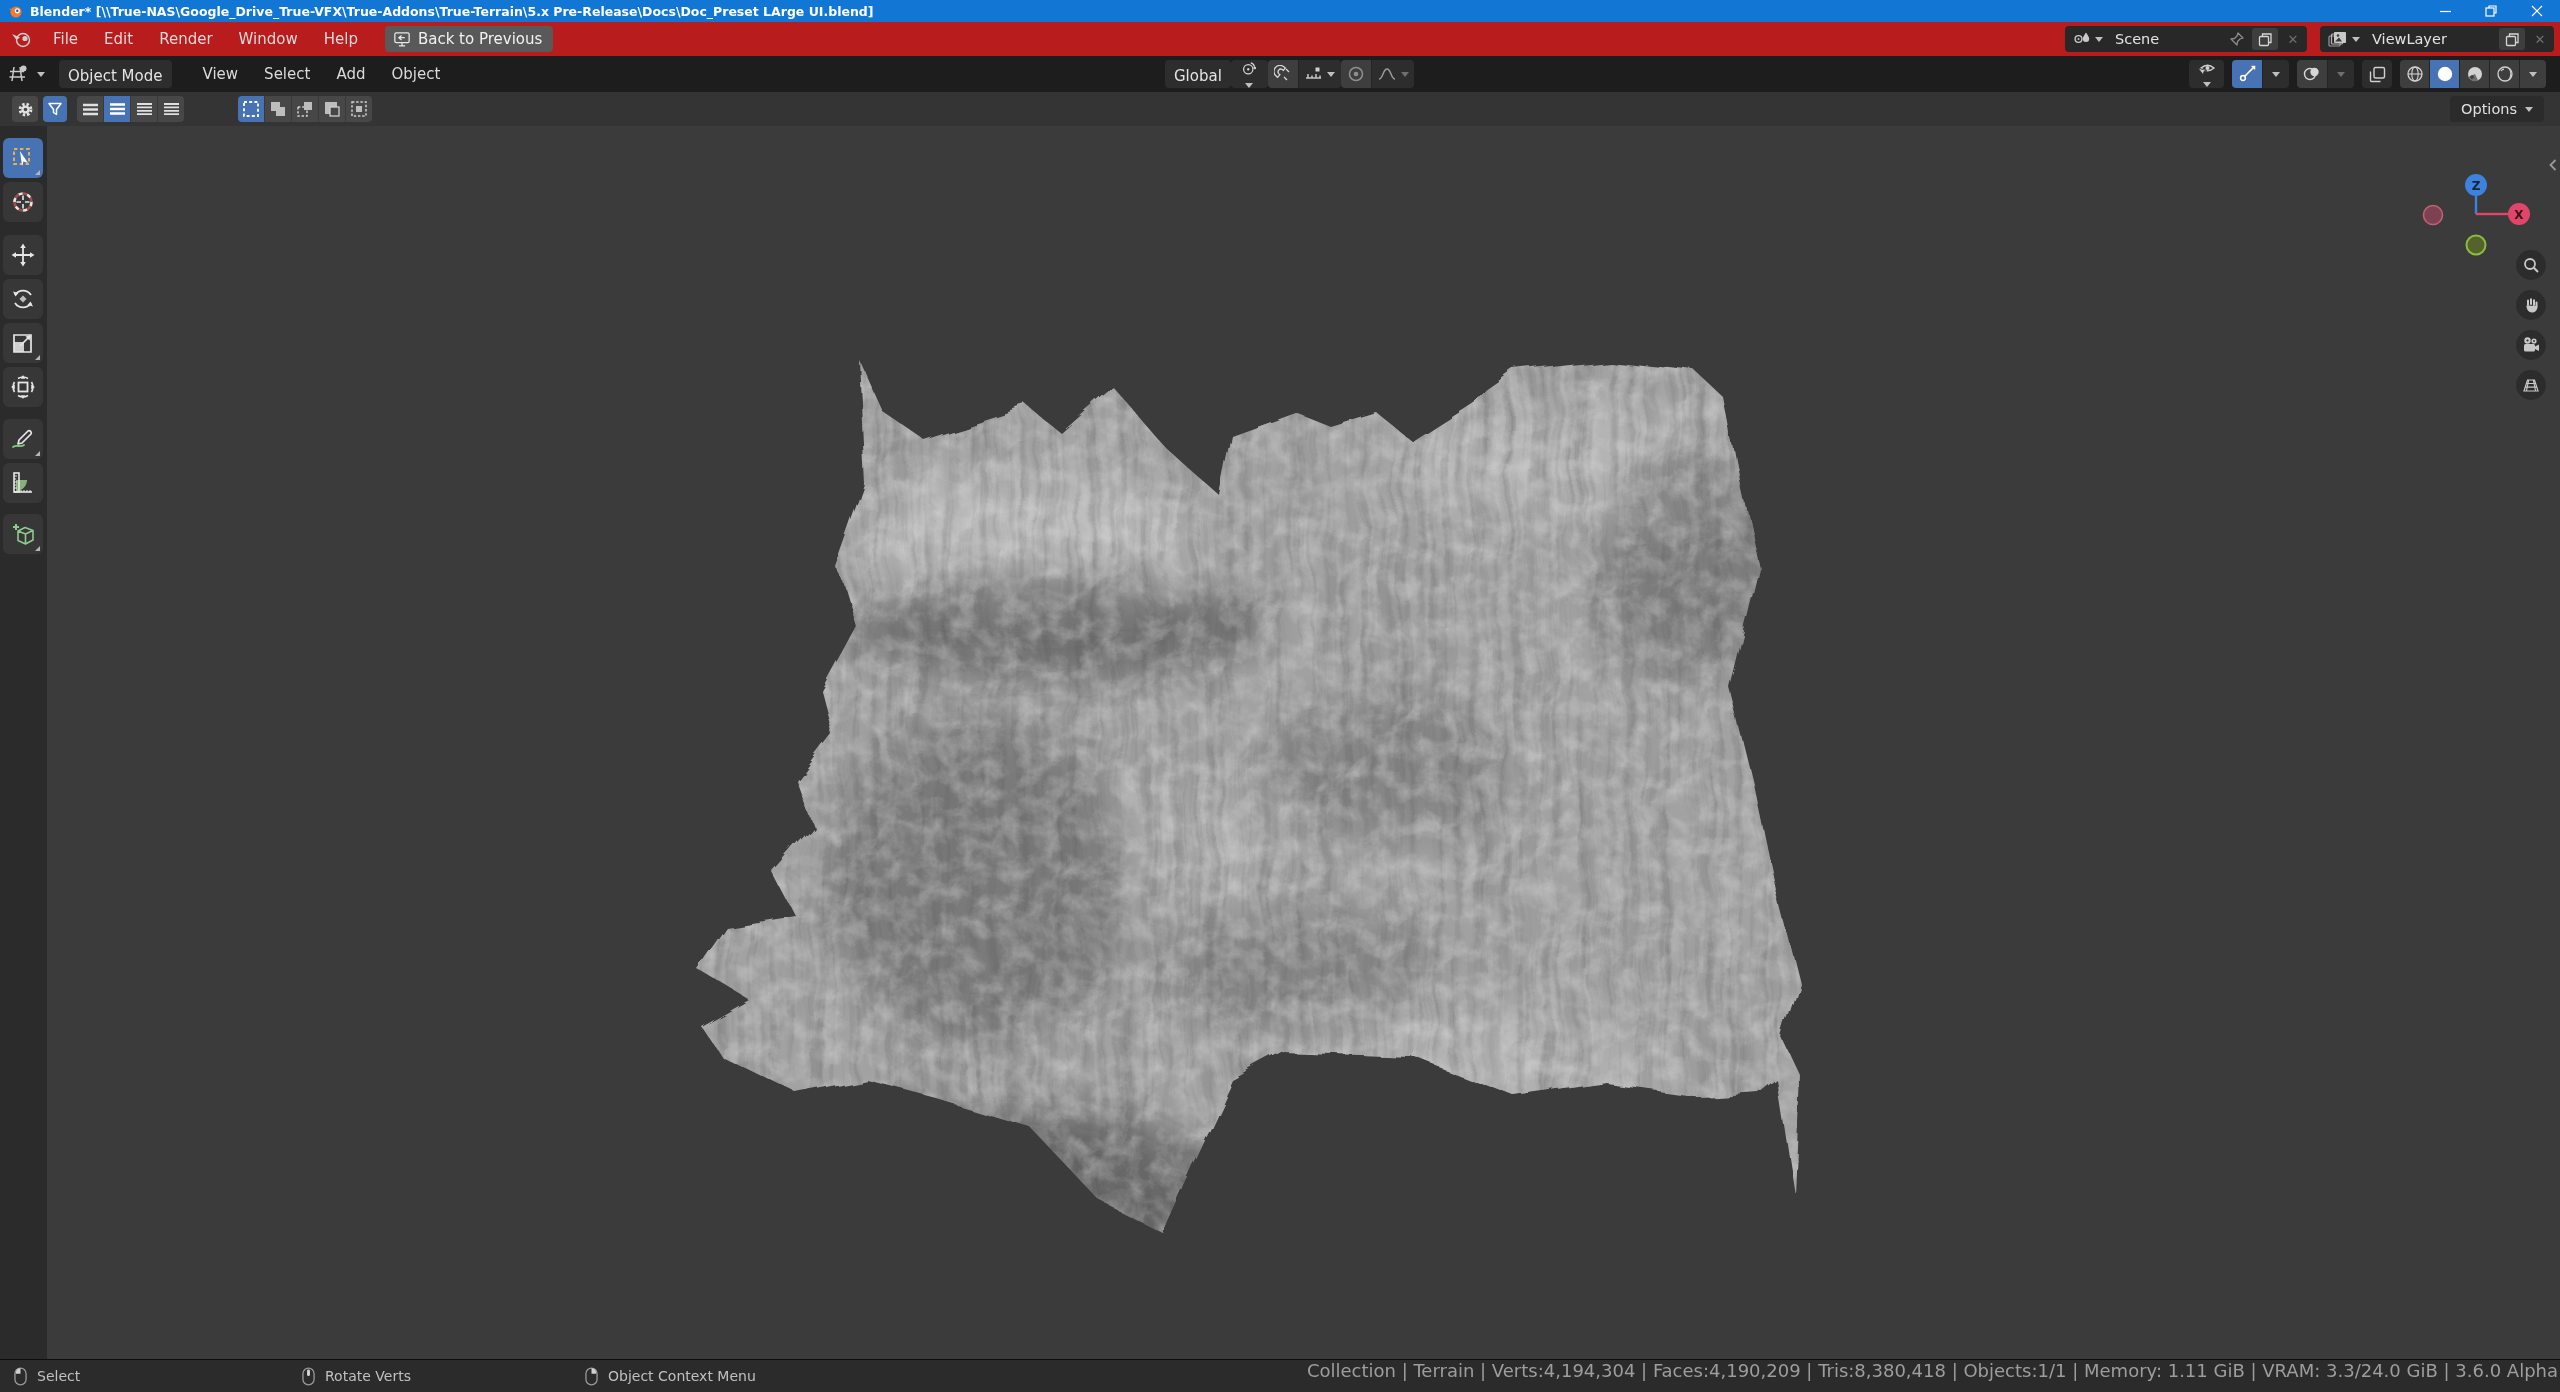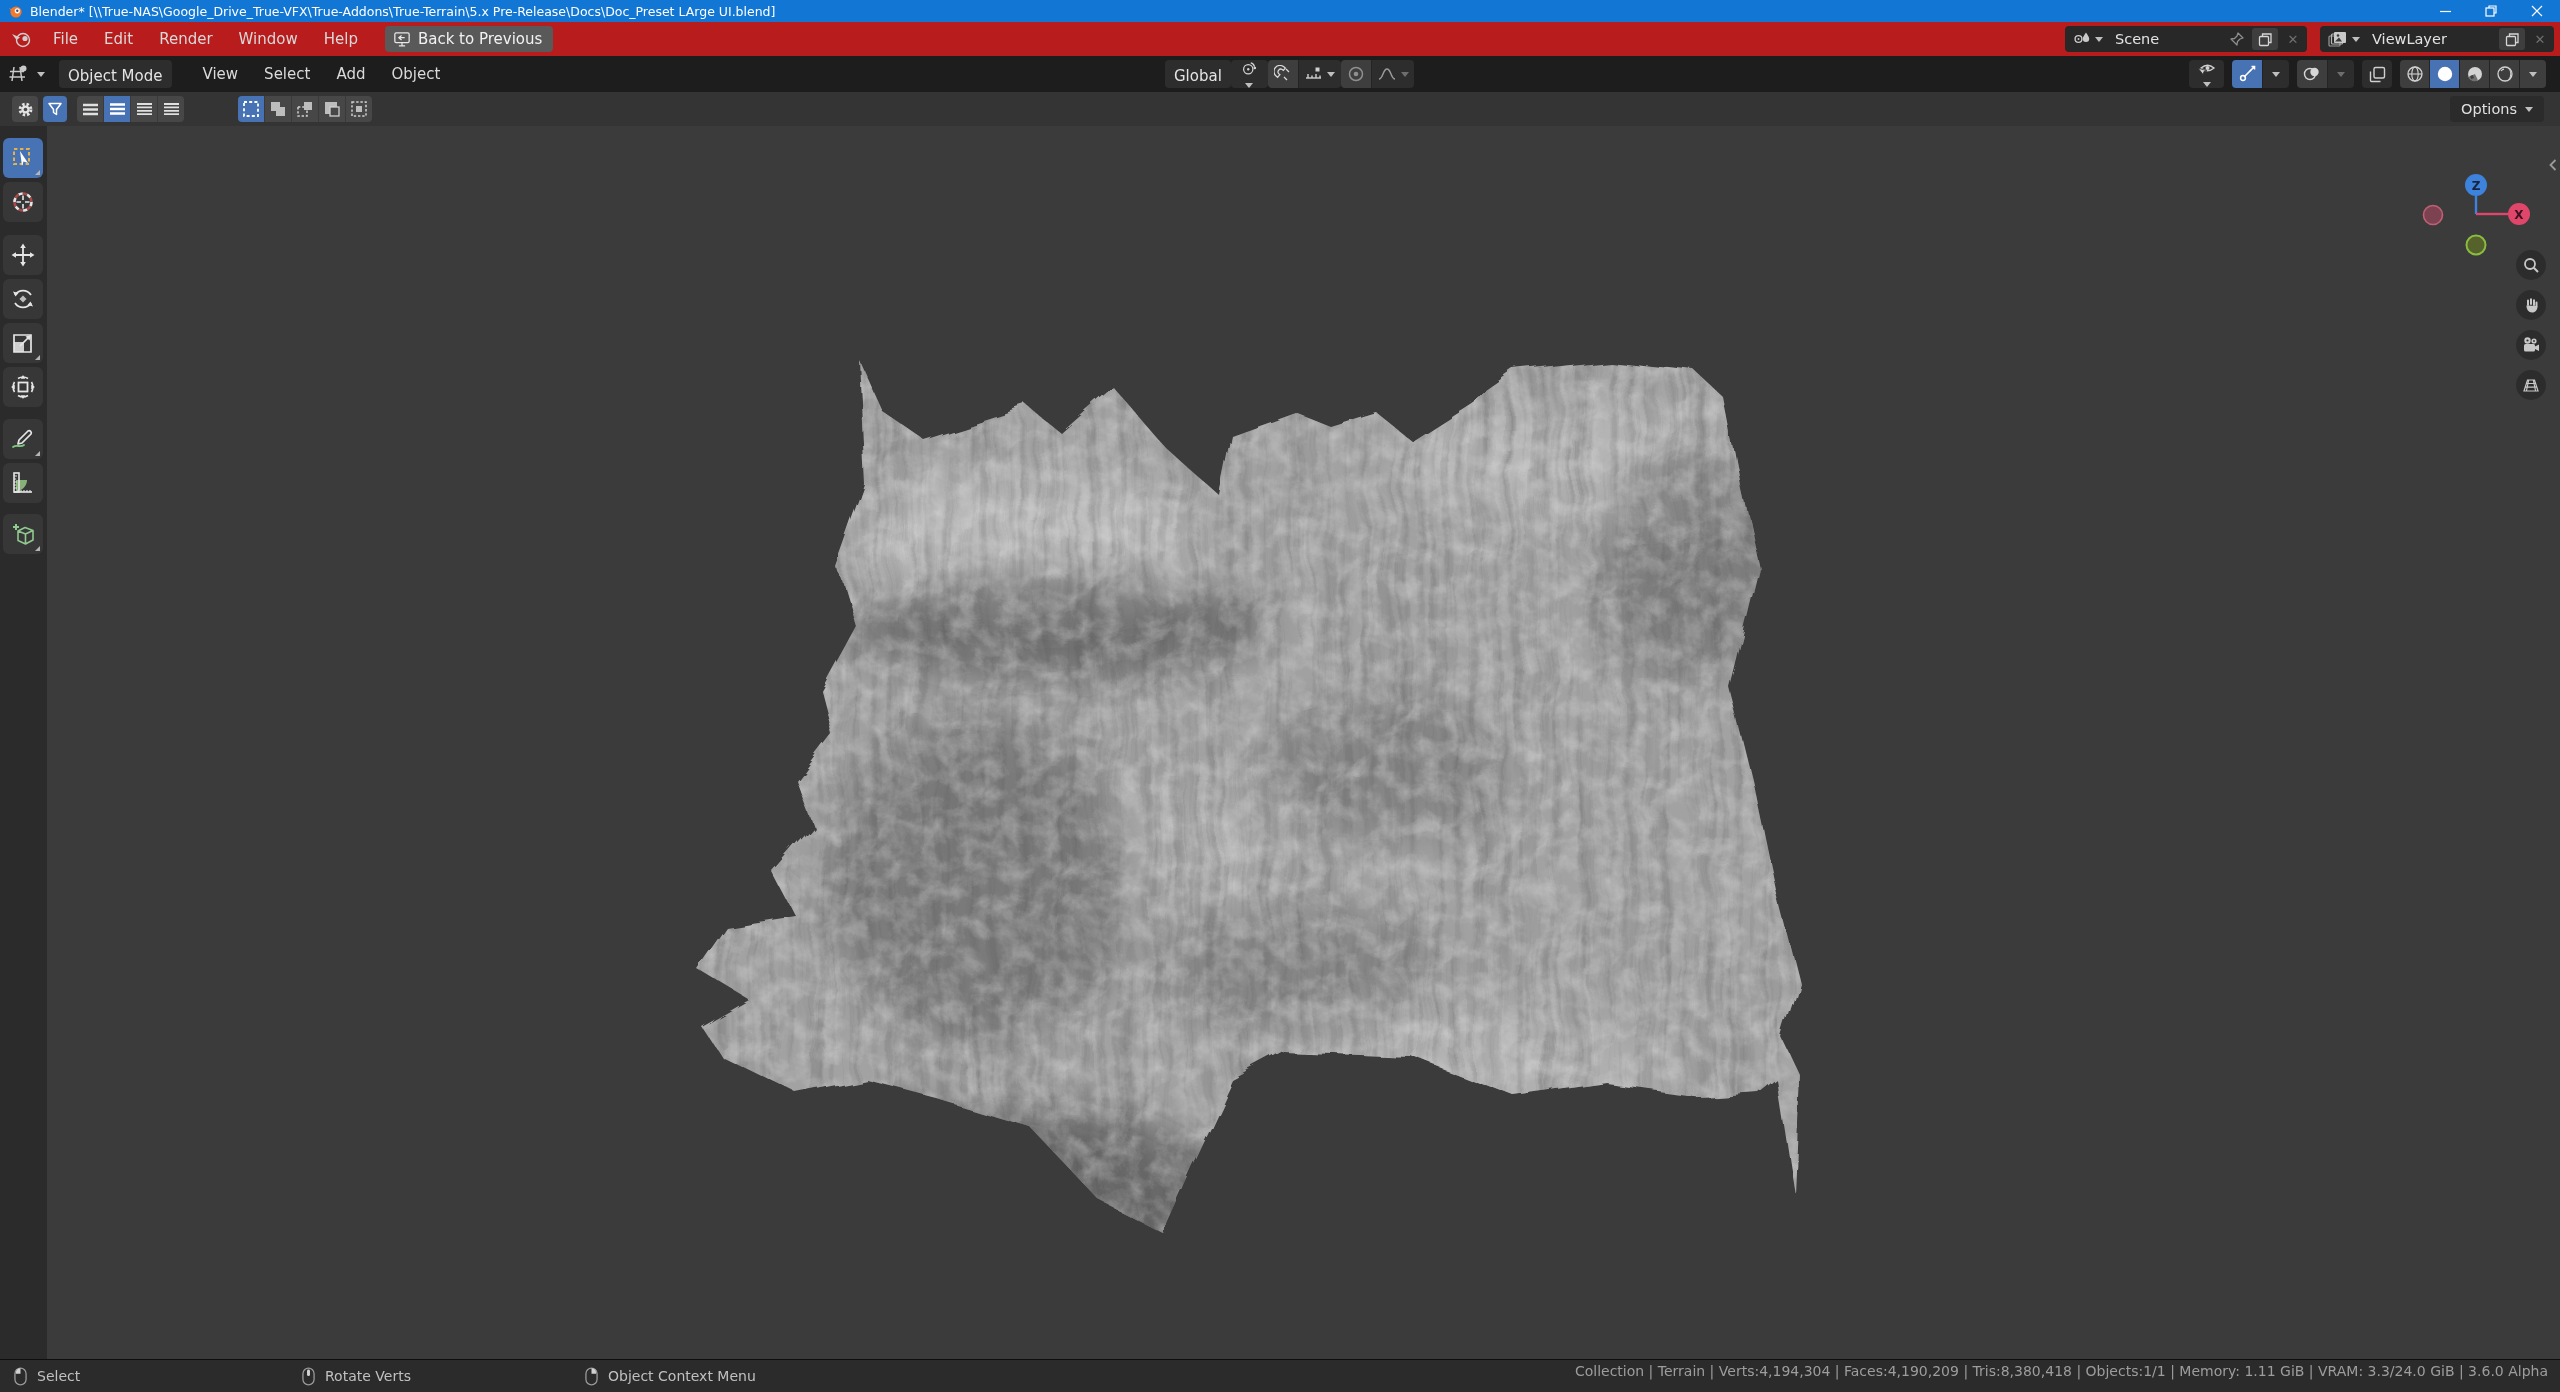--- a/index.html
+++ b/index.html
@@ -3,21 +3,21 @@
 <meta charset="utf-8">
 <style>
   html,body{margin:0;padding:0;background:#000;}
   .app{position:relative;width:2560px;height:1392px;background:#1d1d1d;
        font-family:"DejaVu Sans","Liberation Sans",sans-serif;overflow:hidden;
        -webkit-font-smoothing:antialiased;color:#d5d5d5;}
   
   .titlebar{position:absolute;left:0;top:0;right:0;height:22px;background:#1277d4;
             display:flex;align-items:center;color:#fff;font-size:12.5px;}
   .titlebar .tlogo{margin:0 8px 0 8px;}
-  .title-text{white-space:nowrap;overflow:hidden;}
+  .title-text{white-space:nowrap;overflow:hidden;font-weight:bold;}
   .win-controls{position:absolute;right:0;top:0;height:22px;display:flex;}
   .winbtn{width:46px;height:22px;display:flex;align-items:center;justify-content:center;}
   
   .topbar{position:absolute;left:0;top:22px;right:0;height:34px;background:#b91c1c;
           display:flex;align-items:center;font-size:15px;border-bottom:1px solid #0e0e0e;}
   .menu-item{padding:0 13px;color:#dadada;cursor:default;}
   .backbtn{margin-left:14px;height:26px;background:#595959;border-radius:4px;display:flex;
            align-items:center;gap:7px;padding:0 11px 0 8px;color:#f2f2f2;}
   .tb-right{position:absolute;right:6px;top:4px;display:flex;gap:13px;}
   .idfield{height:26px;background:#282828;border-radius:4px;display:flex;align-items:center;
@@ -68,22 +68,22 @@
   
   .gizmo{position:absolute;right:28px;top:22px;width:120px;height:110px;}
   .navbtn{position:absolute;width:30px;height:30px;border-radius:50%;background:rgba(40,40,40,.75);
           display:flex;align-items:center;justify-content:center;}
   .collapse{position:absolute;right:0;top:26px;width:14px;height:26px;display:flex;
             align-items:center;justify-content:center;color:#9a9a9a;}
   
   .statusbar{position:absolute;left:0;bottom:0;right:0;height:32px;background:#2b2b2b;
              border-top:1px solid #0e0e0e;font-size:14px;color:#c0c0c0;}
   .hint{position:absolute;top:0;height:32px;display:flex;align-items:center;gap:10px;}
-  .stats{position:absolute;right:12px;top:0;height:21px;display:flex;align-items:center;
-         color:#9d9d9d;font-size:14px;white-space:nowrap;}
+  .stats{position:absolute;right:2px;top:0;height:21px;display:flex;align-items:center;
+         color:#9d9d9d;font-size:18px;white-space:nowrap;}
   svg{display:block;}
 </style>
 </head>
 <body>
 
 <div class="app">
 
   <div class="titlebar">
     <svg class="tlogo" width="14" height="14" viewBox="0 0 14 14">
       <circle cx="8" cy="8" r="5.6" fill="#f5792a"></circle>

